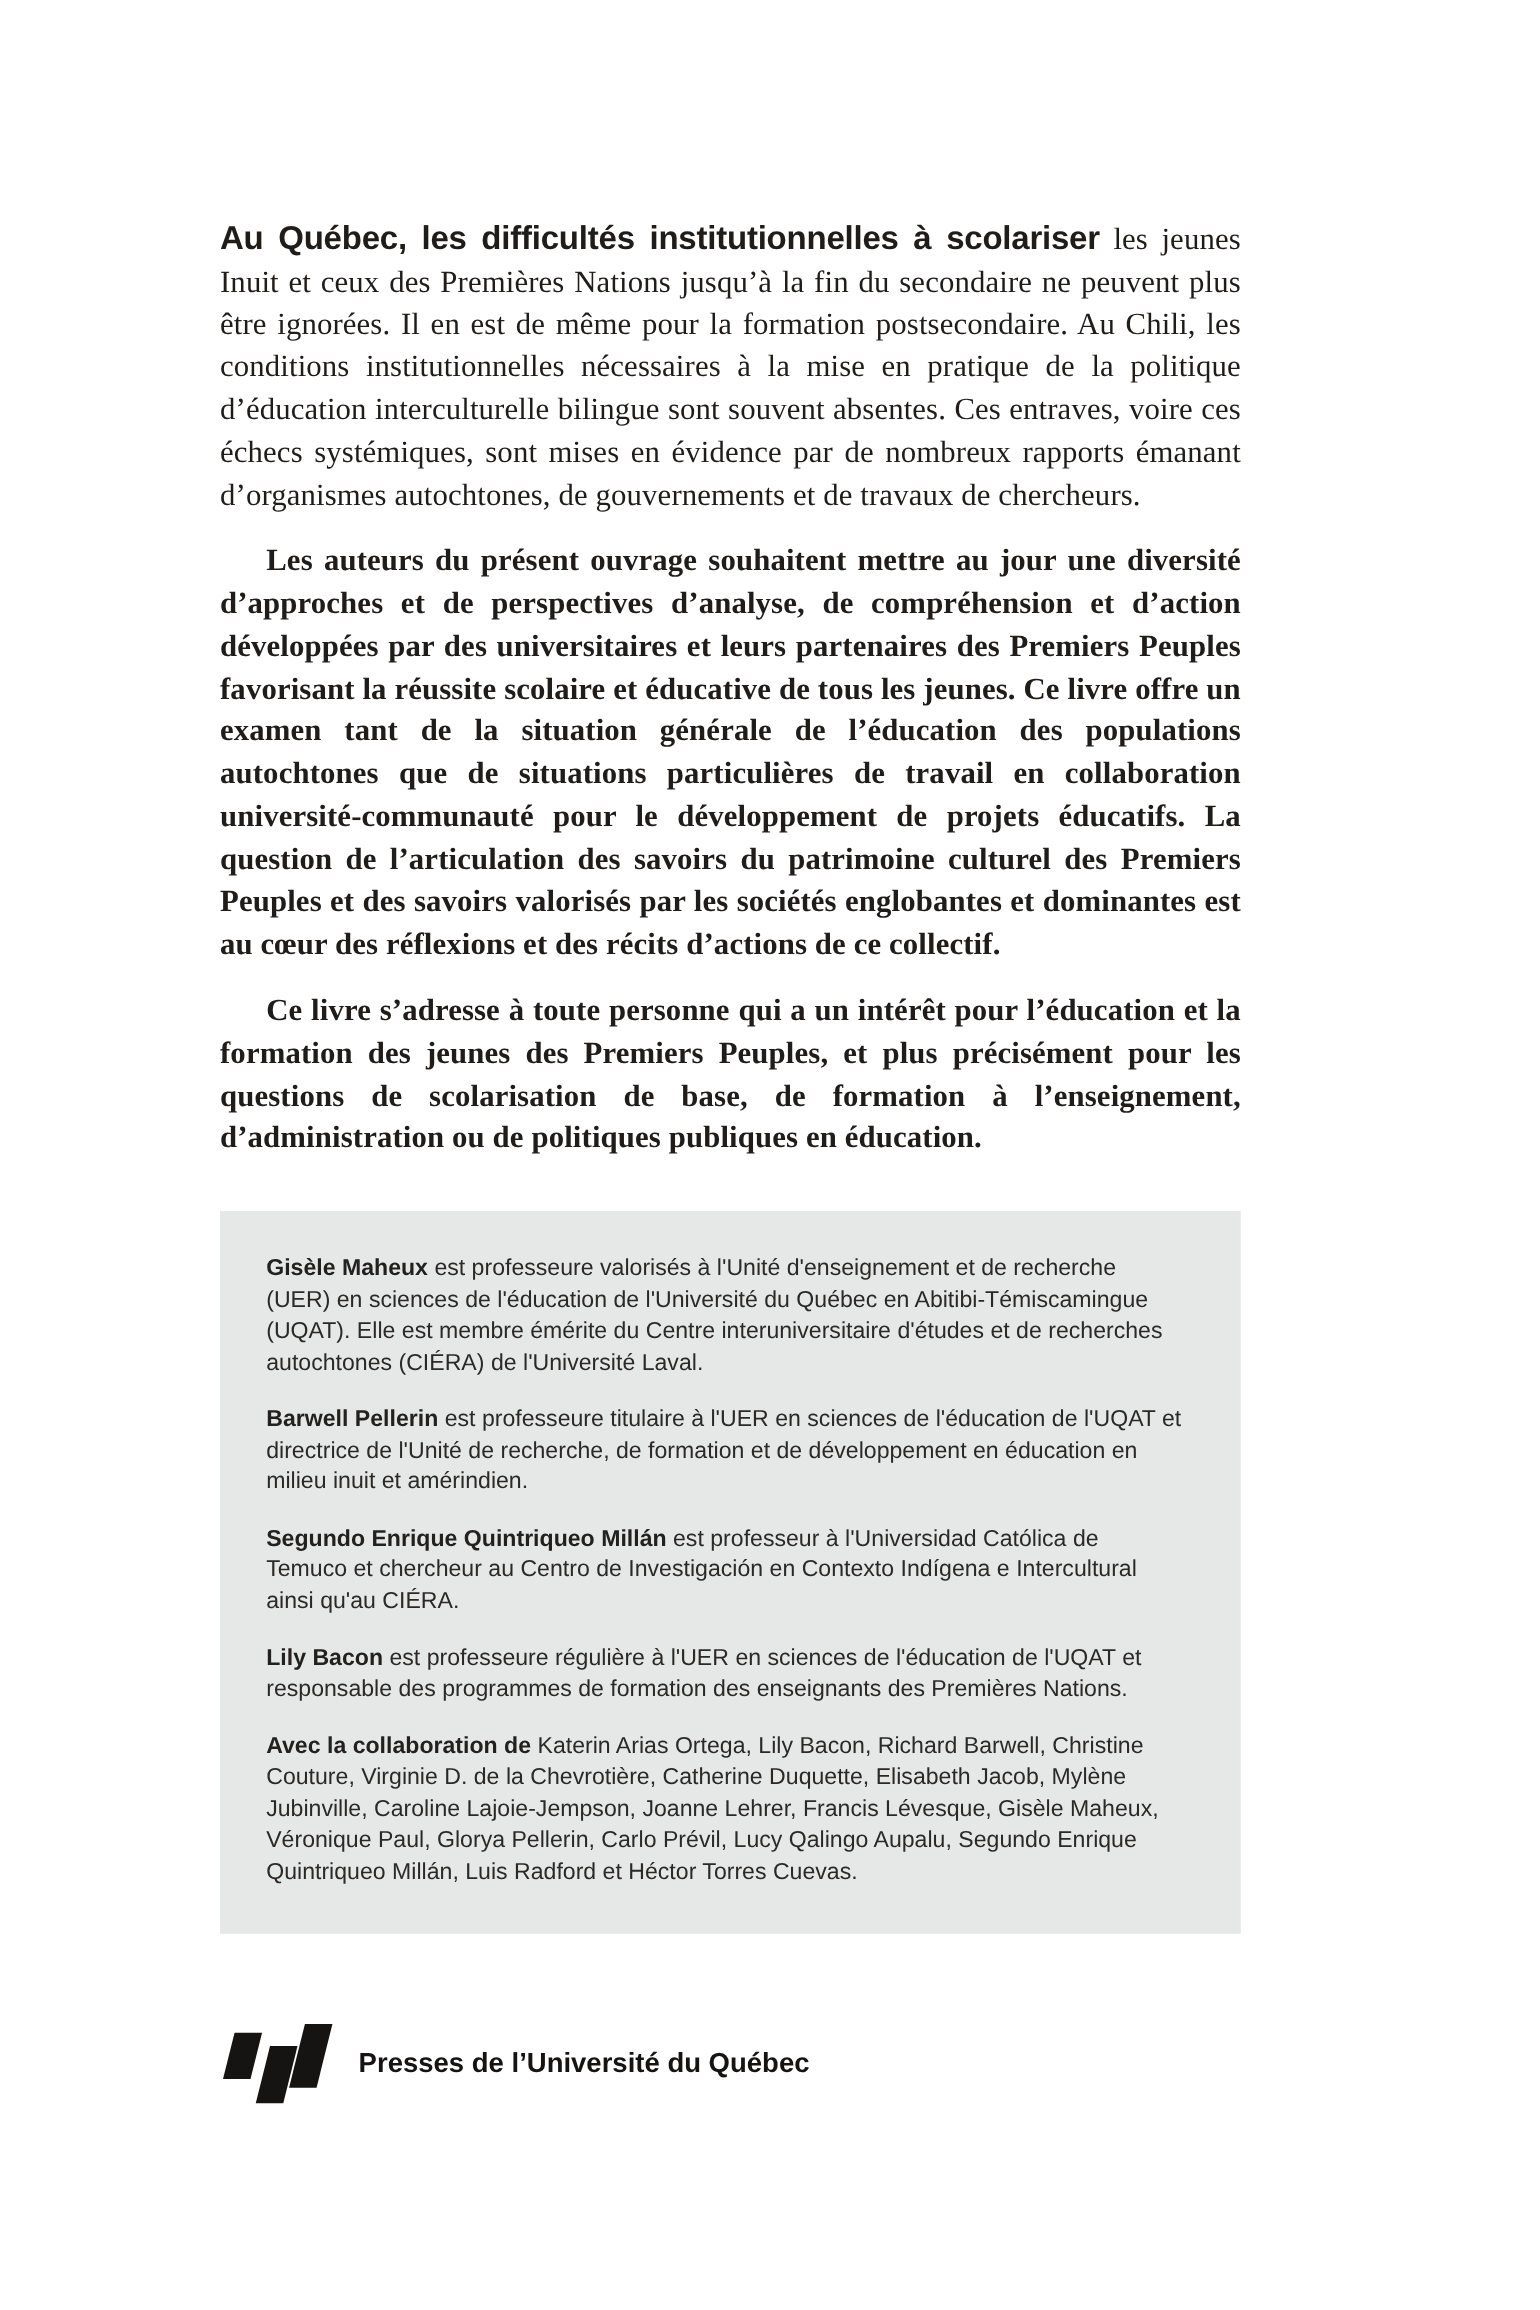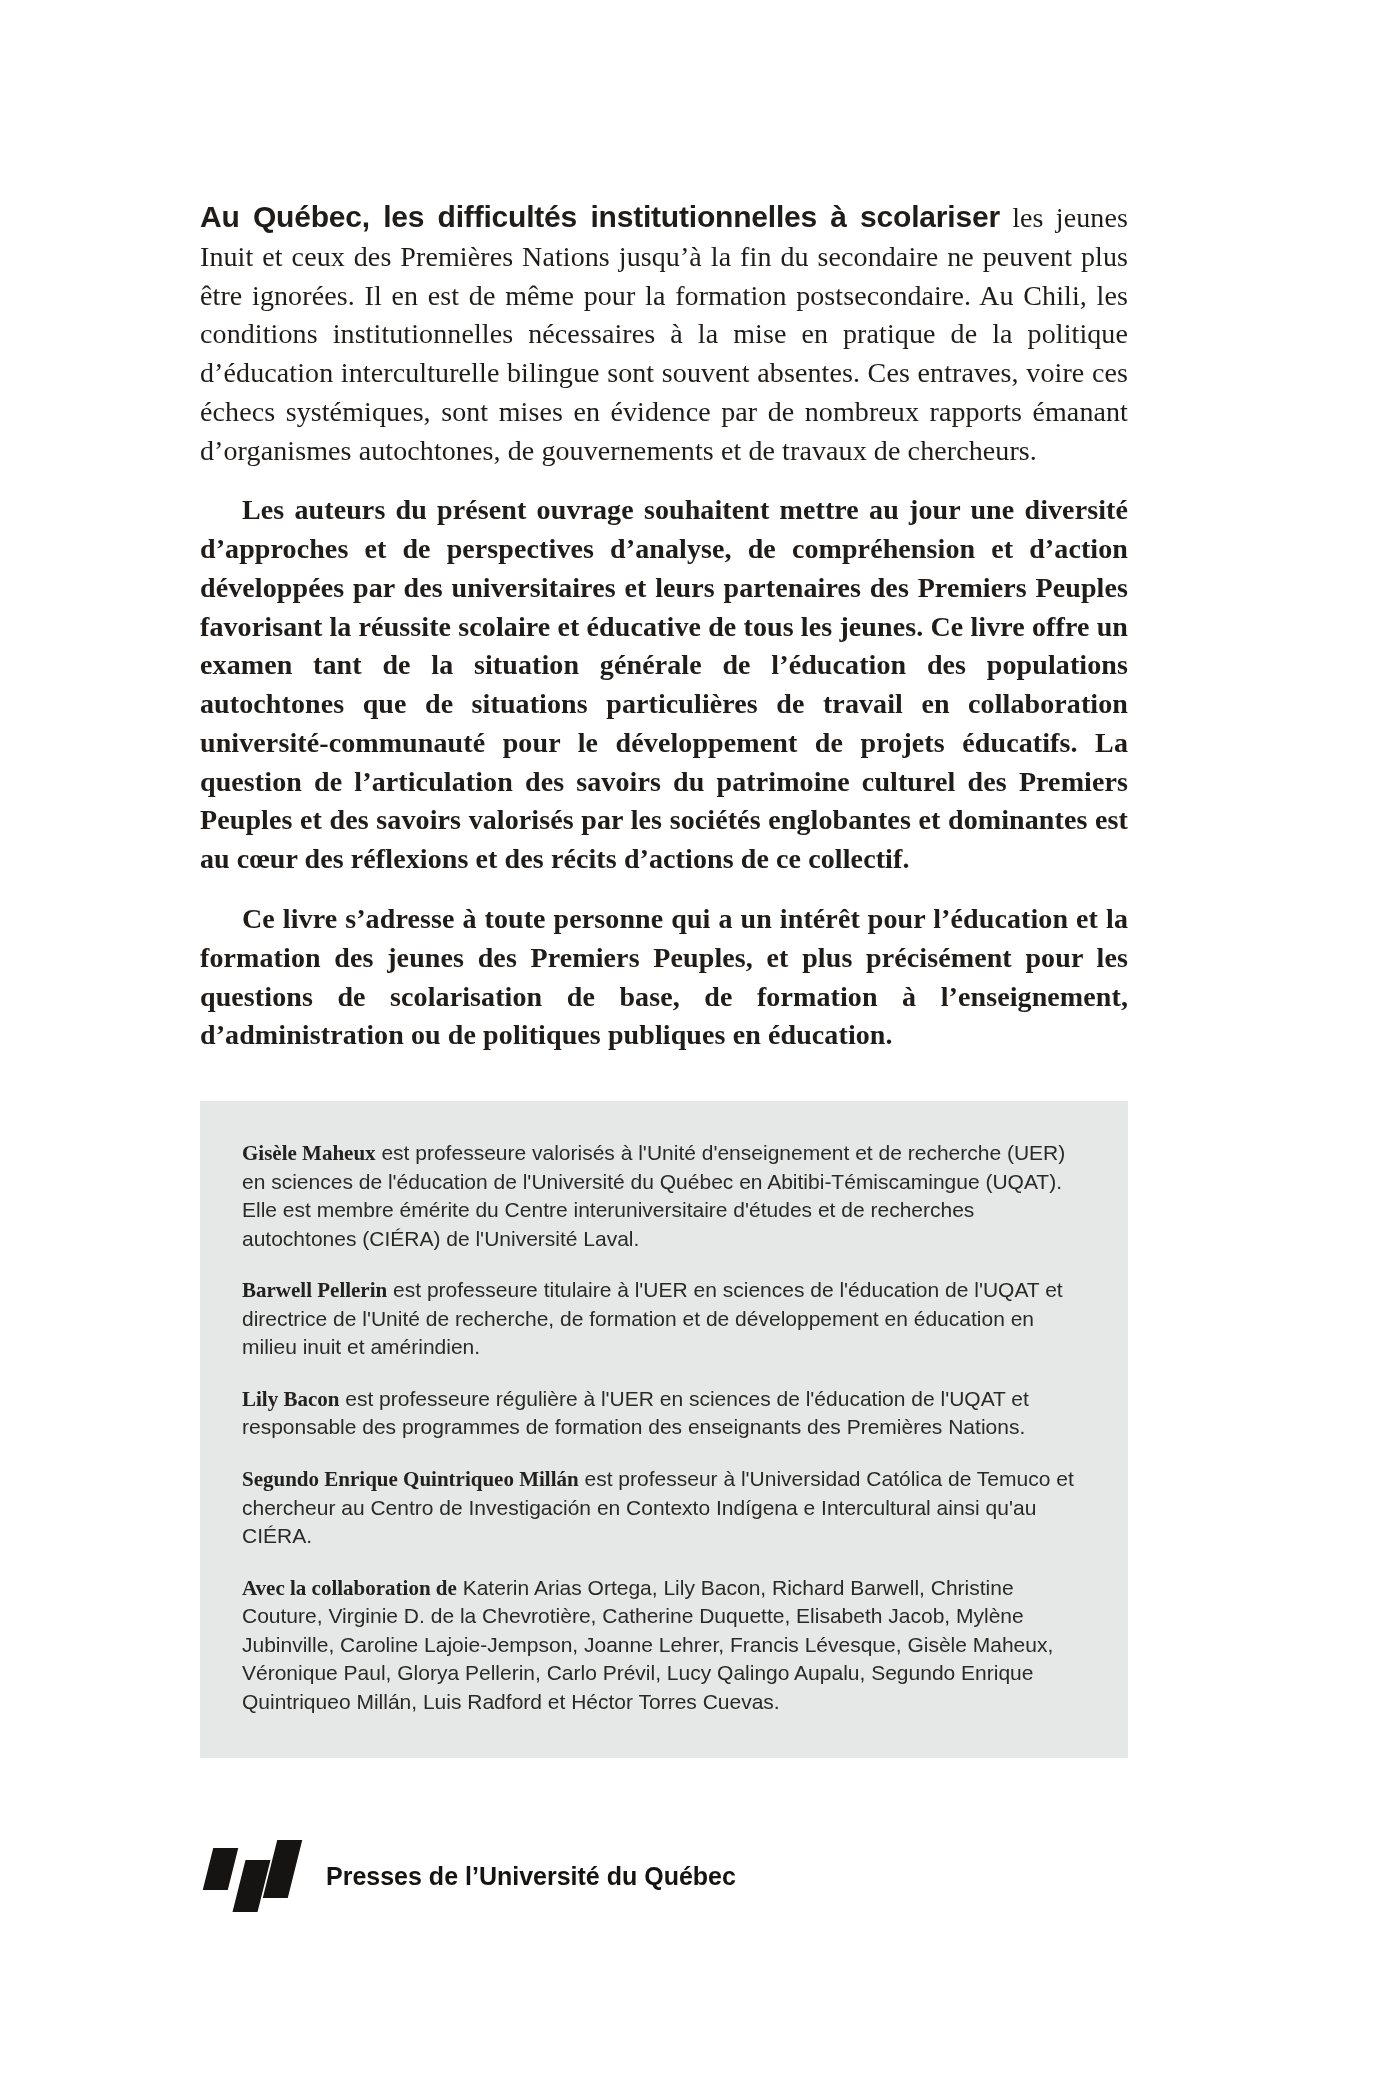--- a/index.html
+++ b/index.html
@@ -52,21 +52,20 @@
   }
   .bio-box p {
     margin: 0;
   }
   .bio-box p + p {
     margin-top: 23px;
   }
   .bio-box strong {
     font-weight: 700;
     color: #232120;
-    font-family: Liberation Serif, serif;
   }
   .publisher-row {
     margin-top: 82px;
     display: flex;
     align-items: center;
     gap: 26px;
   }
   .puq-logo {
     position: relative;
     width: 100px;
@@ -99,22 +98,22 @@
 
     <div class="blurb">
       <p><strong class="lead-in">Au Québec, les difficultés institutionnelles à scolariser</strong><span> les jeunes Inuit et ceux des Premières Nations jusqu’à la fin du secondaire ne peuvent plus être ignorées. Il en est de même pour la formation postsecondaire. Au Chili, les conditions institutionnelles nécessaires à la mise en pratique de la politique d’éducation interculturelle bilingue sont souvent absentes. Ces entraves, voire ces échecs systémiques, sont mises en évidence par de nombreux rapports émanant d’organismes autochtones, de gouvernements et de travaux de chercheurs.</span></p>
       <p>Les auteurs du présent ouvrage souhaitent mettre au jour une diversité d’approches et de perspectives d’analyse, de compréhension et d’action développées par des universitaires et leurs partenaires des Premiers Peuples favorisant la réussite scolaire et éducative de tous les jeunes. Ce livre offre un examen tant de la situation générale de l’éducation des populations autochtones que de situations particulières de travail en collaboration université-communauté pour le développement de projets éducatifs. La question de l’articulation des savoirs du patrimoine culturel des Premiers Peuples et des savoirs valorisés par les sociétés englobantes et dominantes est au cœur des réflexions et des récits d’actions de ce collectif.</p>
       <p>Ce livre s’adresse à toute personne qui a un intérêt pour l’éducation et la formation des jeunes des Premiers Peuples, et plus précisément pour les questions de scolarisation de base, de formation à l’enseignement, d’administration ou de politiques publiques en éducation.</p>
     </div>
 
     <section class="bio-box">
       <p><strong>Gisèle Maheux</strong><span> est professeure valorisés à l'Unité d'enseignement et de recherche (UER) en sciences de l'éducation de l'Université du Québec en Abitibi-Témiscamingue (UQAT). Elle est membre émérite du Centre interuniversitaire d'études et de recherches autochtones (CIÉRA) de l'Université Laval.</span></p>
       <p><strong>Barwell Pellerin</strong><span> est professeure titulaire à l'UER en sciences de l'éducation de l'UQAT et directrice de l'Unité de recherche, de formation et de développement en éducation en milieu inuit et amérindien.</span></p>
+      <p><strong>Segundo Enrique Quintriqueo Millán</strong><span> est professeur à l'Universidad Católica de Temuco et chercheur au Centro de Investigación en Contexto Indígena e Intercultural ainsi qu'au CIÉRA.</span></p>
       <p><strong>Lily Bacon</strong><span> est professeure régulière à l'UER en sciences de l'éducation de l'UQAT et responsable des programmes de formation des enseignants des Premières Nations.</span></p>
-      <p><strong>Segundo Enrique Quintriqueo Millán</strong><span> est professeur à l'Universidad Católica de Temuco et chercheur au Centro de Investigación en Contexto Indígena e Intercultural ainsi qu'au CIÉRA.</span></p>
       <p><strong>Avec la collaboration de</strong><span> Katerin Arias Ortega, Lily Bacon, Richard Barwell, Christine Couture, Virginie D. de la Chevrotière, Catherine Duquette, Elisabeth Jacob, Mylène Jubinville, Caroline Lajoie-Jempson, Joanne Lehrer, Francis Lévesque, Gisèle Maheux, Véronique Paul, Glorya Pellerin, Carlo Prévil, Lucy Qalingo Aupalu, Segundo Enrique Quintriqueo Millán, Luis Radford et Héctor Torres Cuevas.</span></p>
     </section>
 
     <footer class="publisher-row">
       <div class="puq-logo">
         <span class="bar bar-1"></span>
         <span class="bar bar-2"></span>
         <span class="bar bar-3"></span>
       </div>
       <span class="publisher-name">Presses de l’Université du Québec</span>

